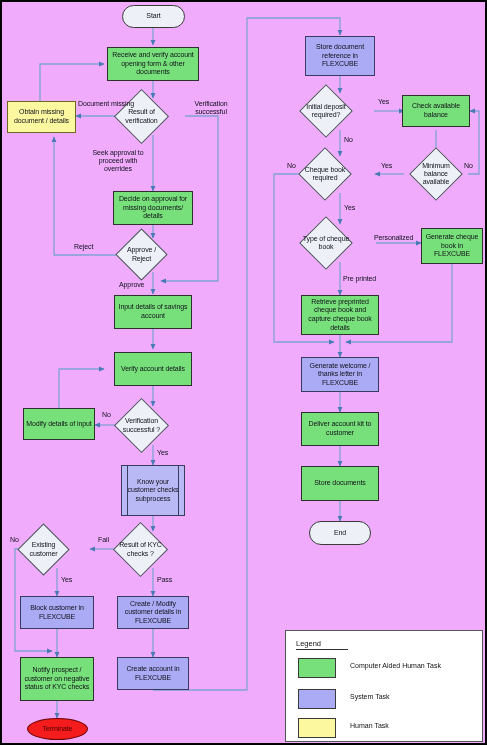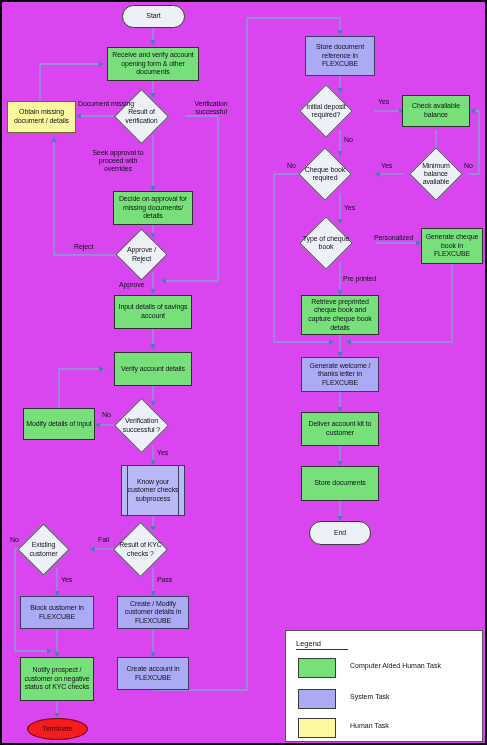--- a/index.html
+++ b/index.html
@@ -1,20 +1,20 @@
 <!DOCTYPE html>
 <html><head>
 <meta charset="utf-8">
 <style>
   html,body{margin:0;padding:0;background:#ffffff;}
   body{font-family:"Liberation Sans", sans-serif;}
   #page{
     position:relative;
     width:487px;height:745px;
-    background:#d946ef;
+    background:#f0abfc;
     border:2px solid #000000;
     box-sizing:border-box;
     overflow:hidden;
   }
   #svg-layer{position:absolute;left:0;top:0;width:487px;height:745px;}
   .node{
     position:absolute;
     box-sizing:border-box;
     display:flex;align-items:center;justify-content:center;
     text-align:center;

